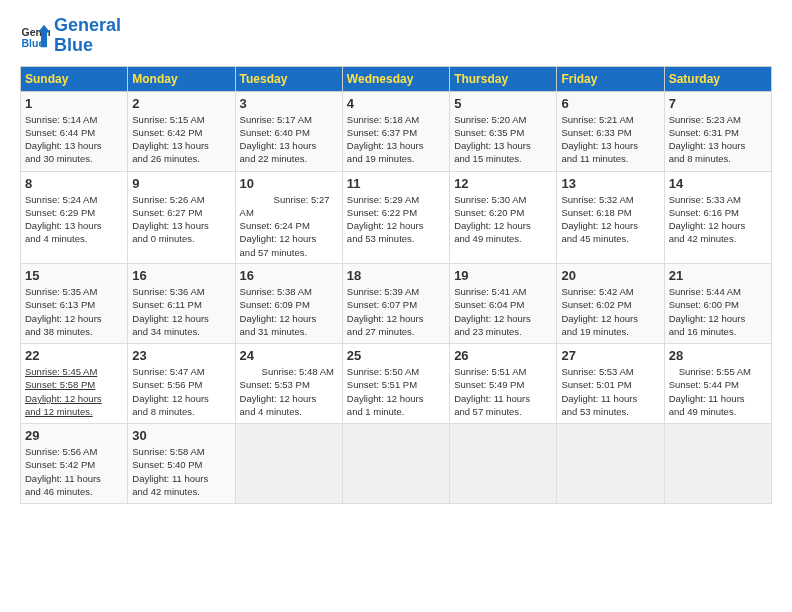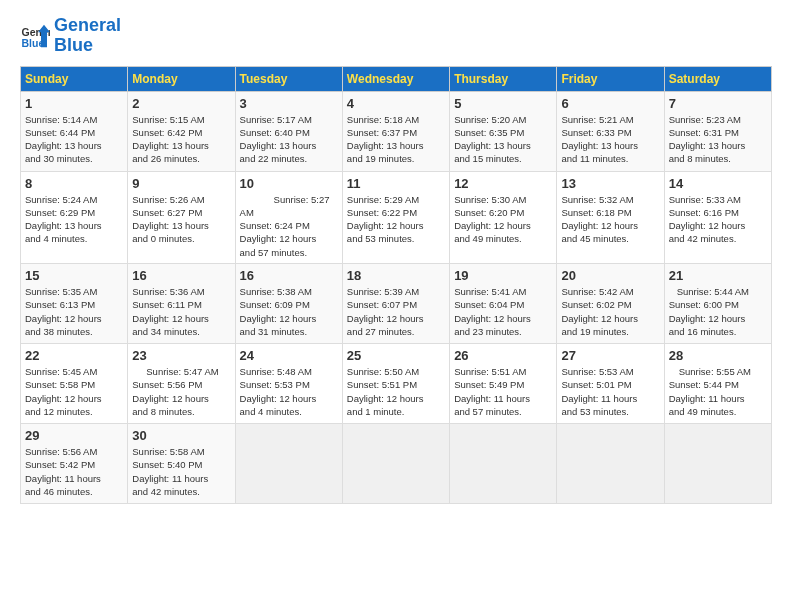--- a/index.html
+++ b/index.html
@@ -201,35 +201,35 @@
 Daylight: 12 hours
 and 27 minutes.</span></td>
           <td><span class="day-num">19</span><span style="white-space: pre-line; line-height: 1.4;">Sunrise: 5:41 AM
 Sunset: 6:04 PM
 Daylight: 12 hours
 and 23 minutes.</span></td>
           <td><span class="day-num">20</span><span style="white-space: pre-line; line-height: 1.4;">Sunrise: 5:42 AM
 Sunset: 6:02 PM
 Daylight: 12 hours
 and 19 minutes.</span></td>
-          <td><span class="day-num">21</span><span style="white-space: pre-line; line-height: 1.4; margin-left: 8px;">Sunrise: 5:44 AM
+          <td><span class="day-num">21</span><span style="white-space: pre-line; line-height: 1.4;">Sunrise: 5:44 AM
 Sunset: 6:00 PM
 Daylight: 12 hours
 and 16 minutes.</span></td>
         </tr>
         <tr>
-          <td><span class="day-num">22</span><span style="white-space: pre-line; line-height: 1.4;">Sunrise: 5:45 AM
+          <td><span class="day-num">22</span><span style="white-space: pre-line; line-height: 1.4; text-decoration: underline;">Sunrise: 5:45 AM
 Sunset: 5:58 PM
 Daylight: 12 hours
 and 12 minutes.</span></td>
-          <td><span class="day-num">23</span><span style="white-space: pre-line; line-height: 1.4; margin-left: 14px;">Sunrise: 5:47 AM
+          <td><span class="day-num">23</span><span style="white-space: pre-line; line-height: 1.4;">Sunrise: 5:47 AM
 Sunset: 5:56 PM
 Daylight: 12 hours
 and 8 minutes.</span></td>
-          <td><span class="day-num">24</span><span style="white-space: pre-line; line-height: 1.4;">Sunrise: 5:48 AM
+          <td><span class="day-num">24</span><span style="white-space: pre-line; line-height: 1.4; margin-left: 22px;">Sunrise: 5:48 AM
 Sunset: 5:53 PM
 Daylight: 12 hours
 and 4 minutes.</span></td>
           <td><span class="day-num">25</span><span style="white-space: pre-line; line-height: 1.4;">Sunrise: 5:50 AM
 Sunset: 5:51 PM
 Daylight: 12 hours
 and 1 minute.</span></td>
           <td><span class="day-num">26</span><span style="white-space: pre-line; line-height: 1.4;">Sunrise: 5:51 AM
 Sunset: 5:49 PM
 Daylight: 11 hours

